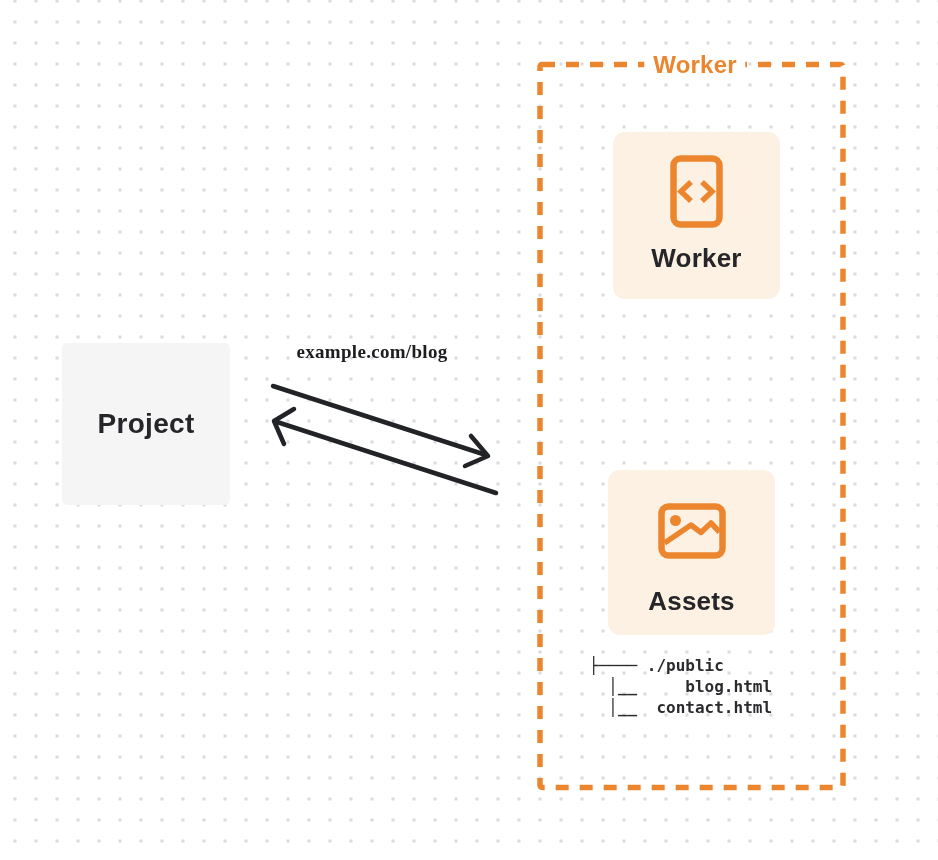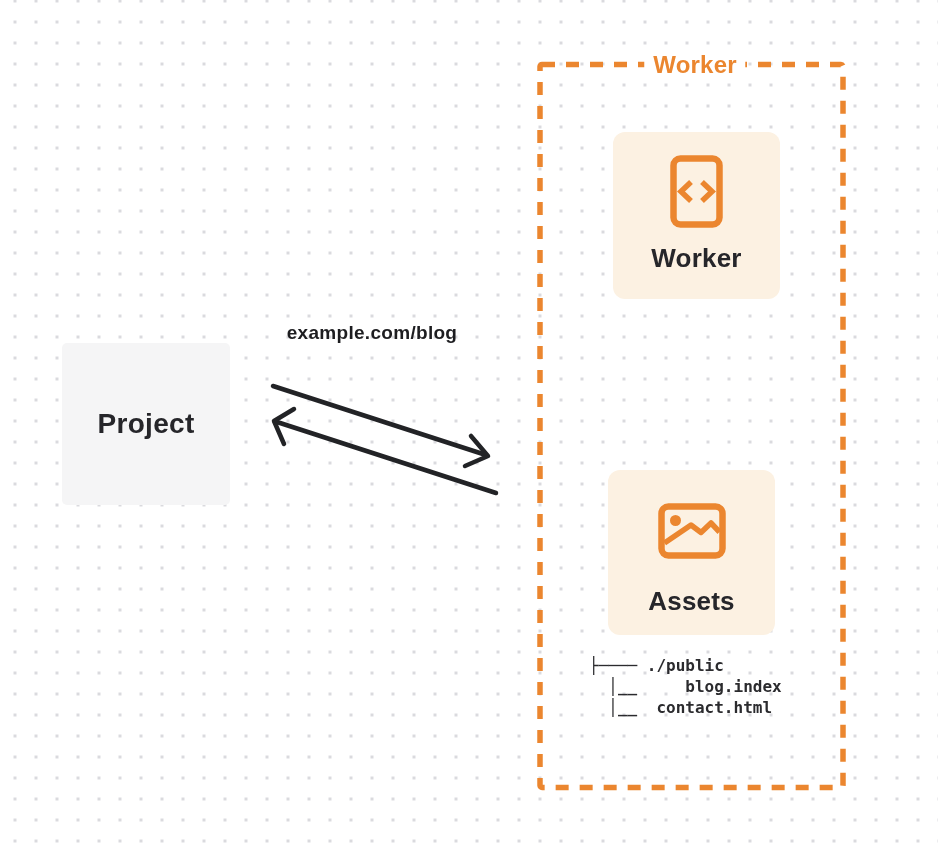--- a/index.html
+++ b/index.html
@@ -66,26 +66,27 @@
     background:var(--client-bg);
     border-radius:5px;
     display:flex;align-items:center;justify-content:center;
   }
   .client-box span{
     color:var(--ink);
     font-size:28px;font-weight:700;
     letter-spacing:0.3px;
   }
   .url-label{
-    position:absolute;left:372px;top:322px;
+    position:absolute;left:372px;top:341px;
     transform:translateX(-50%);
     color:#1D1D20;
     font-size:19px;font-weight:700;
     letter-spacing:0.3px;
     white-space:nowrap;
+    font-family:Liberation Serif, serif;
   }
 </style>
 </head>
 <body>
 
 <div class="canvas">
 
   <svg class="overlay" width="938" height="860" viewBox="0 0 938 860">
     <g stroke="#222326" stroke-width="4.5" fill="none" stroke-linecap="round" stroke-linejoin="round">
       <line x1="273" y1="386" x2="486" y2="455"></line>
@@ -114,21 +115,21 @@
 
   <div class="card assets-card">
     <svg width="68" height="56" viewBox="0 0 68 56">
       <polyline points="6.5,40 33,22 43,29.5 53,20 61.5,29" class="icon-stroke" stroke-width="5.5" stroke-linejoin="round"></polyline>
       <circle cx="17.5" cy="17.5" r="5.5" fill="#EB862F"></circle>
       <rect x="3.5" y="3.5" width="61" height="49" rx="7" class="icon-stroke" stroke-width="6.5"></rect>
     </svg>
     <div class="card-label">Assets</div>
   </div>
 
-  <pre class="tree"><span>├──── ./public</span><span>  │__     blog.index</span><span>  │__  contact.html</span></pre>
+  <pre class="tree"><span>├──── ./public</span><span>  │__     blog.html</span><span>  │__  contact.html</span></pre>
 
   <div class="client-box">
     <span>Project</span>
   </div>
 
   <div class="url-label">example.com/blog</div>
 
 </div>
 
 </body></html>

